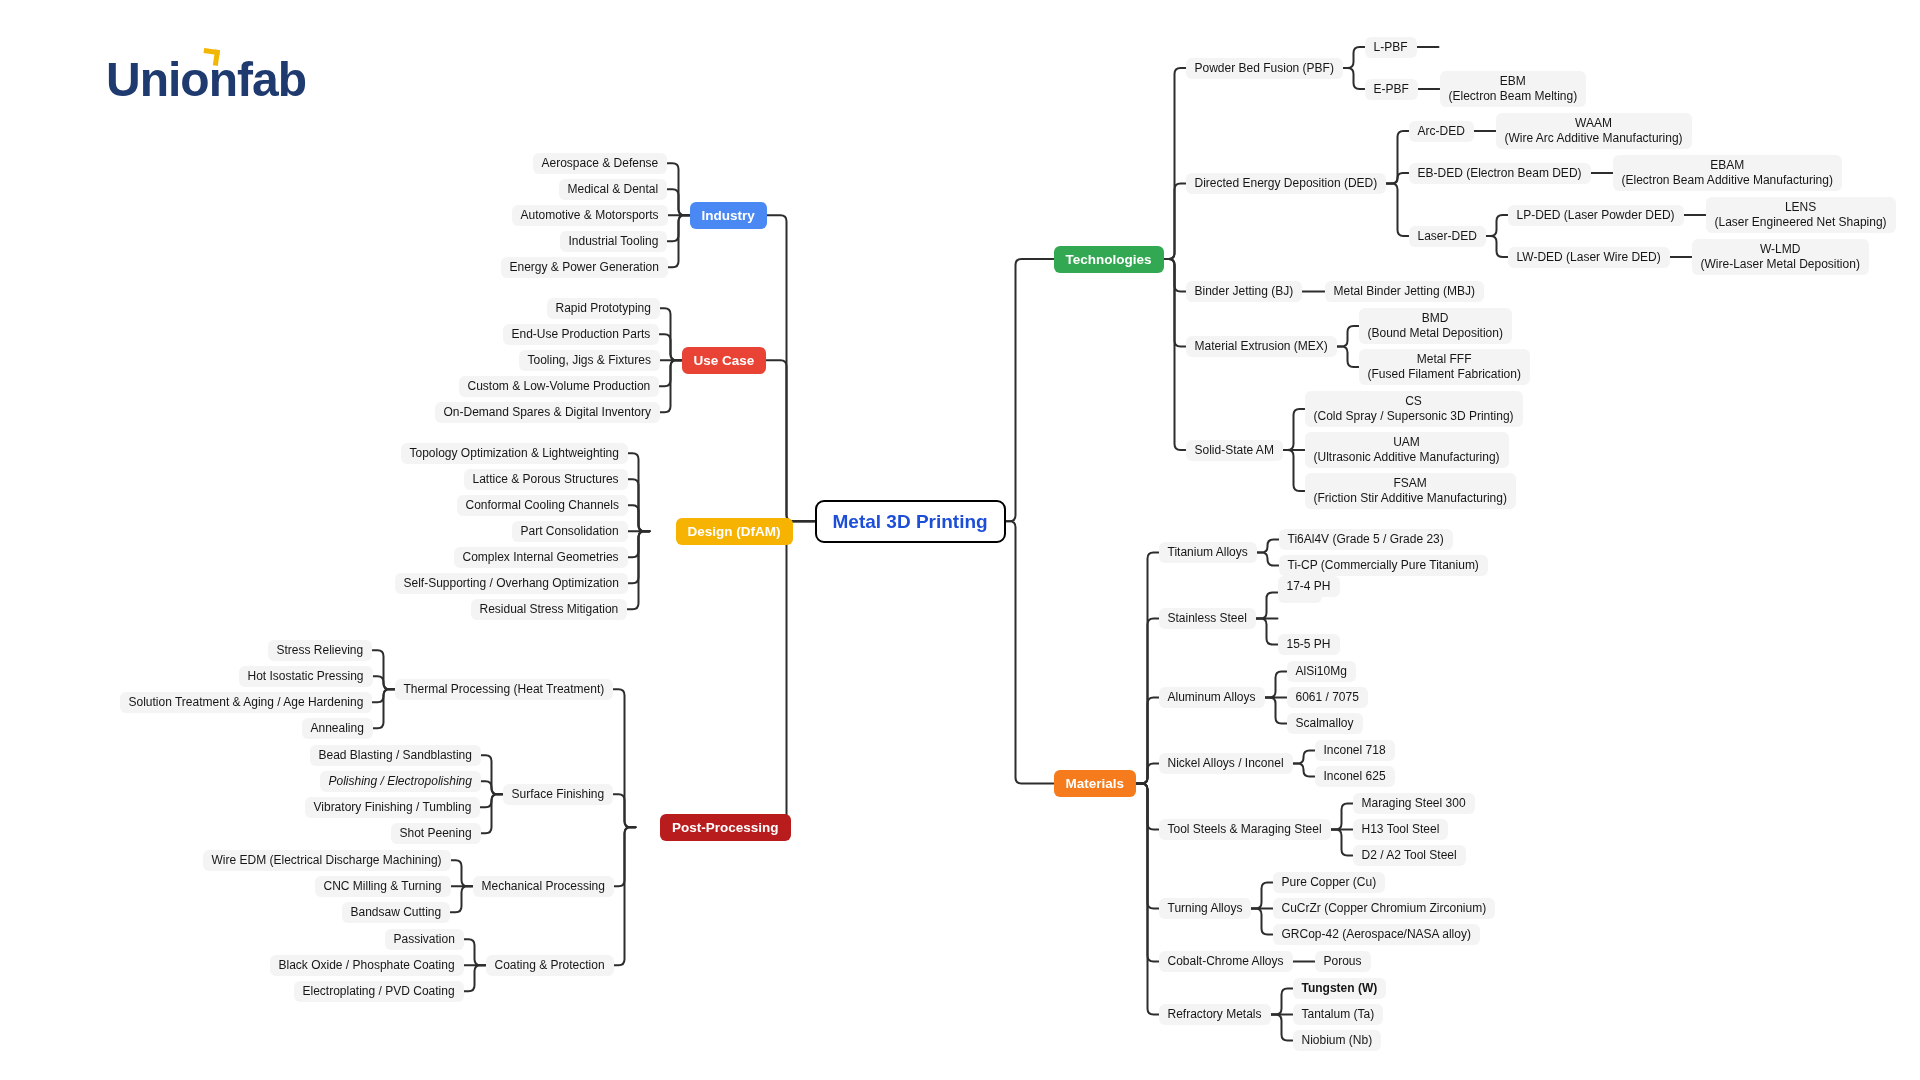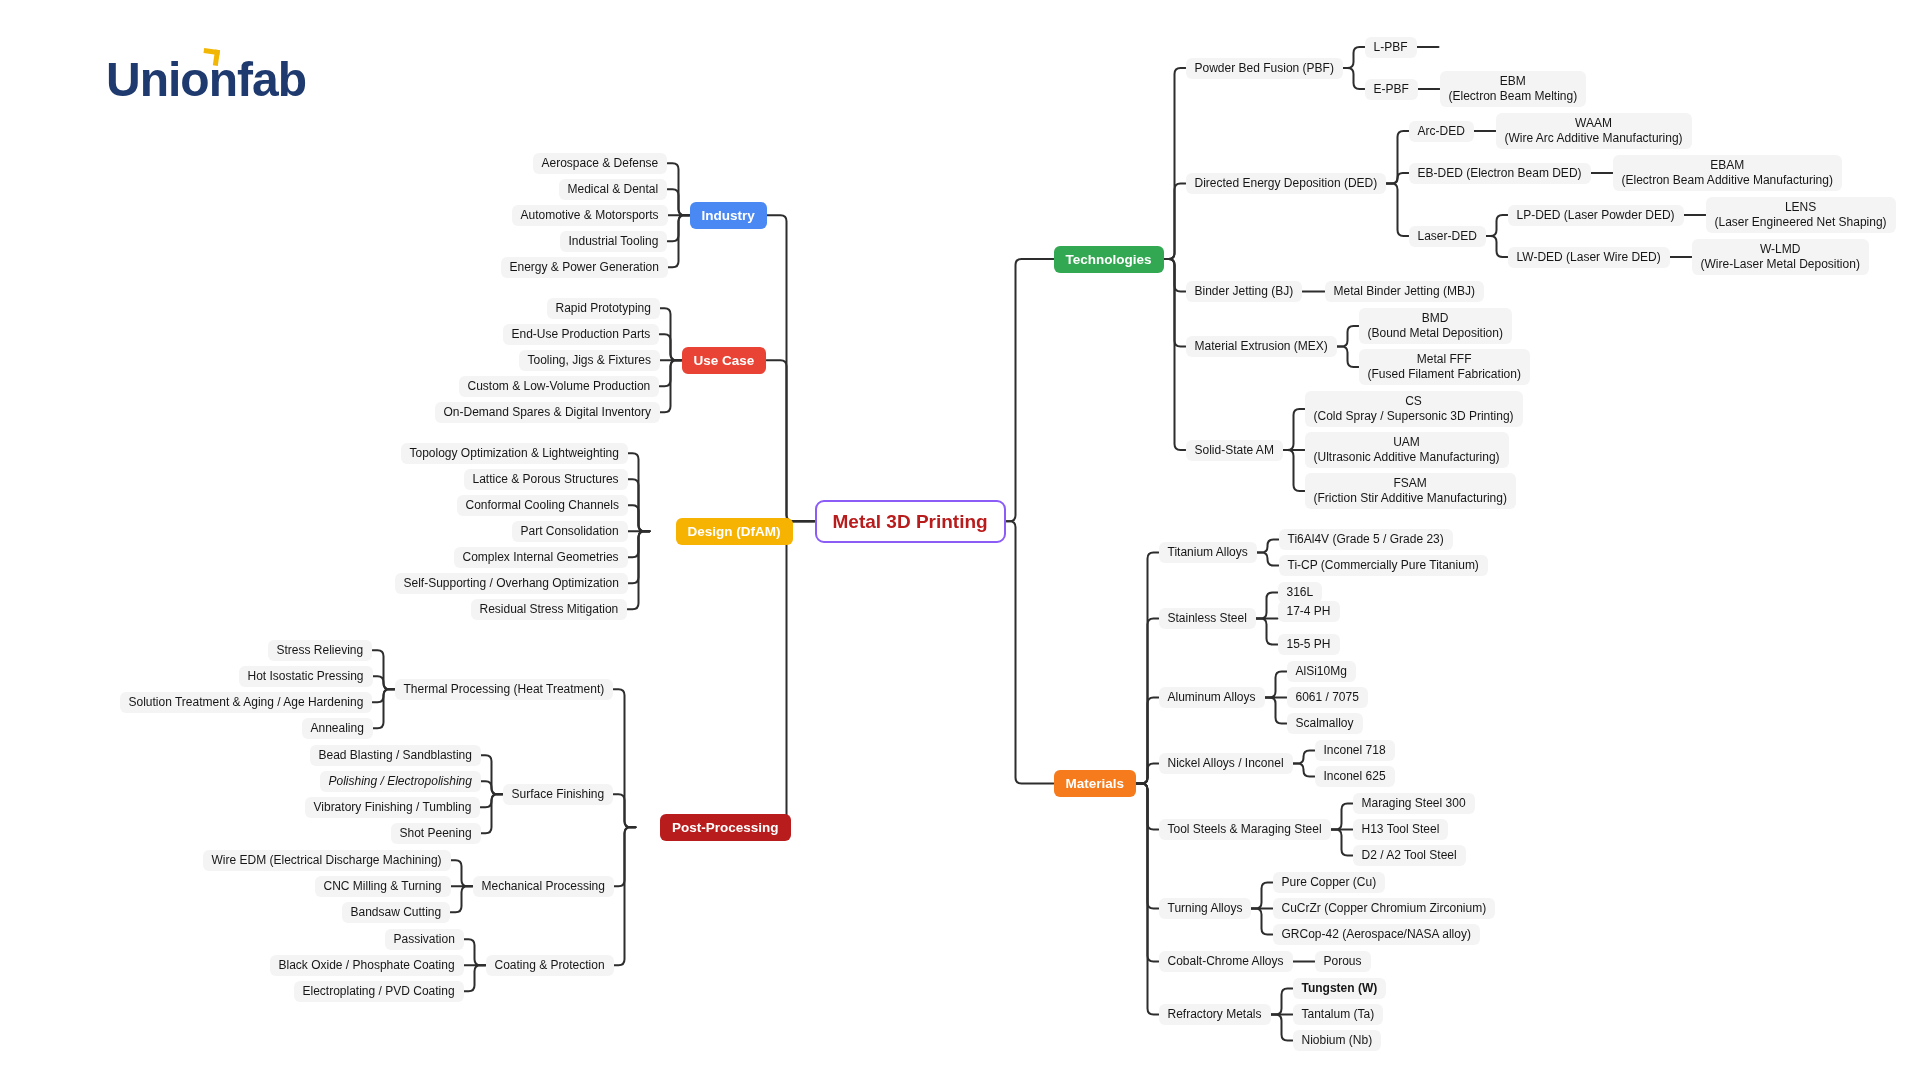--- a/index.html
+++ b/index.html
@@ -4,21 +4,21 @@
 <style>
   html,body{margin:0;padding:0;background:#ffffff;}
   #stage{position:relative;width:1920px;height:1080px;overflow:hidden;background:#ffffff;
          font-family:"Liberation Sans","DejaVu Sans",sans-serif;}
   #wires{position:absolute;left:0;top:0;z-index:0;}
   .node{position:absolute;white-space:nowrap;z-index:1;box-sizing:border-box;}
   .leaf{background:#f4f4f5;color:#161616;font-size:12px;line-height:15px;
         padding:3px 9px;border-radius:6px;text-align:center;}
   .branch{color:#ffffff;font-weight:bold;font-size:13.5px;line-height:17px;
           padding:5px 12px;border-radius:6px;text-align:center;}
-  .rootnode{background:#ffffff;border:2px solid #8b5cf6;color:#b91c1c;font-weight:bold;
+  .rootnode{background:#ffffff;border:2px solid #000000;color:#1d4ed8;font-weight:bold;
             font-size:19px;line-height:23px;padding:8px 16px;border-radius:9px;text-align:center;}
   .logo{position:absolute;left:106px;top:52px;z-index:2;font-weight:bold;font-size:48px;
         letter-spacing:-1px;color:#1f3a6e;}
   .logo-accent{position:absolute;left:97px;top:-3px;width:11px;height:11px;
                border-top:5px solid #f2b705;border-right:5px solid #f2b705;
                transform:rotate(8deg);}
 </style>
 </head>
 <body>
 
@@ -335,21 +335,21 @@
     </div>
     <div class="node leaf" style="left: 1278.5px; top: 555px;">
       <div>Ti-CP (Commercially Pure Titanium)</div>
     </div>
     <div class="node leaf" style="left: 1158.5px; top: 608px;">
       <div>Stainless Steel</div>
     </div>
     <div class="node leaf" style="left: 1277.5px; top: 582px;">
       <div>316L</div>
     </div>
-    <div class="node leaf" style="left: 1277.5px; top: 601px;">
+    <div class="node leaf" style="left: 1277.5px; top: 576px;">
       <div>17-4 PH</div>
     </div>
     <div class="node leaf" style="left: 1277.5px; top: 634px;">
       <div>15-5 PH</div>
     </div>
     <div class="node leaf" style="left: 1158.5px; top: 687px;">
       <div>Aluminum Alloys</div>
     </div>
     <div class="node leaf" style="left: 1286.5px; top: 661px;">
       <div>AlSi10Mg</div>

